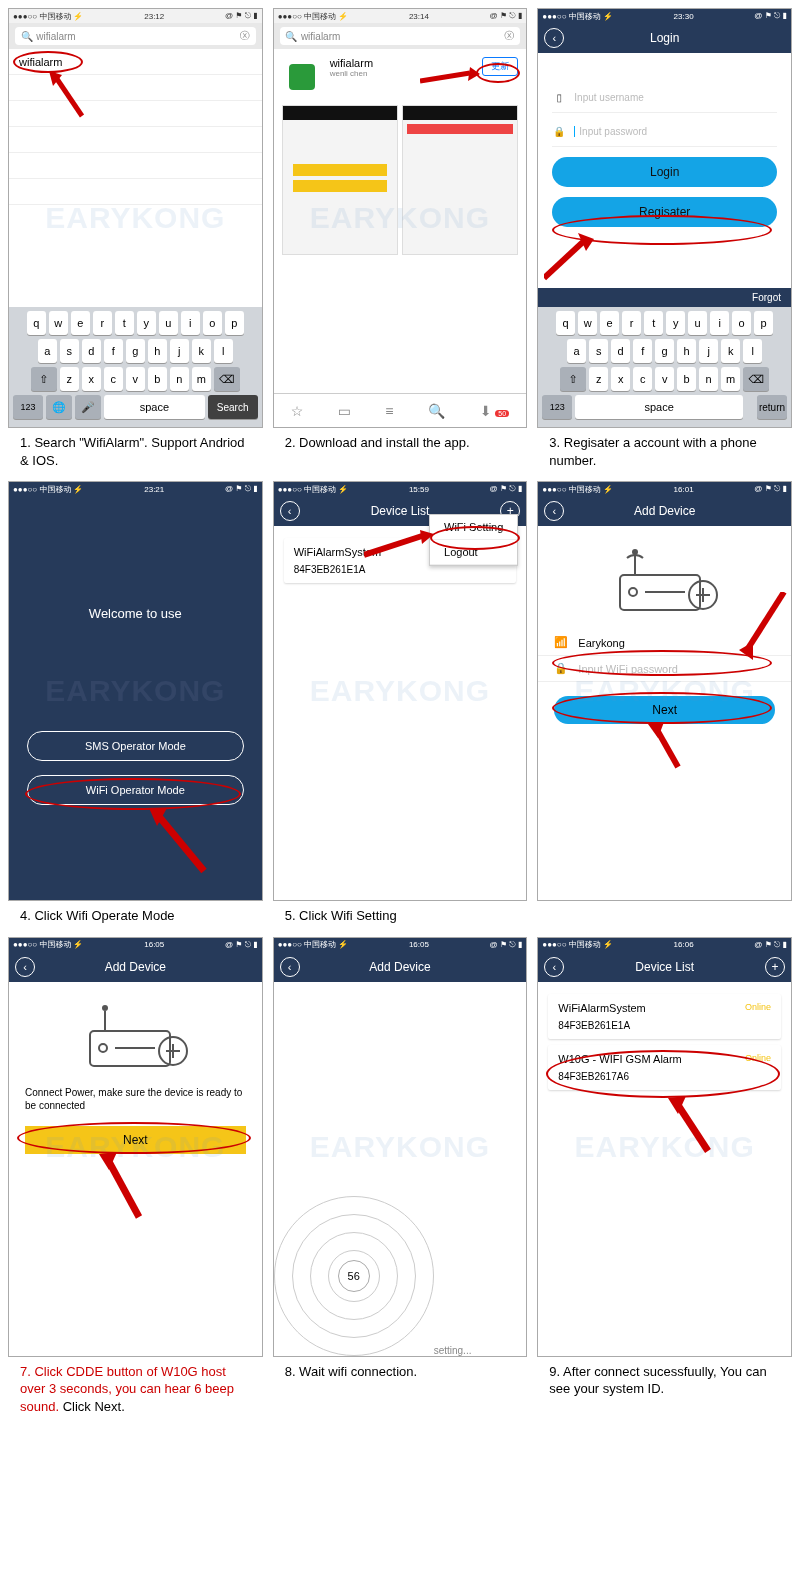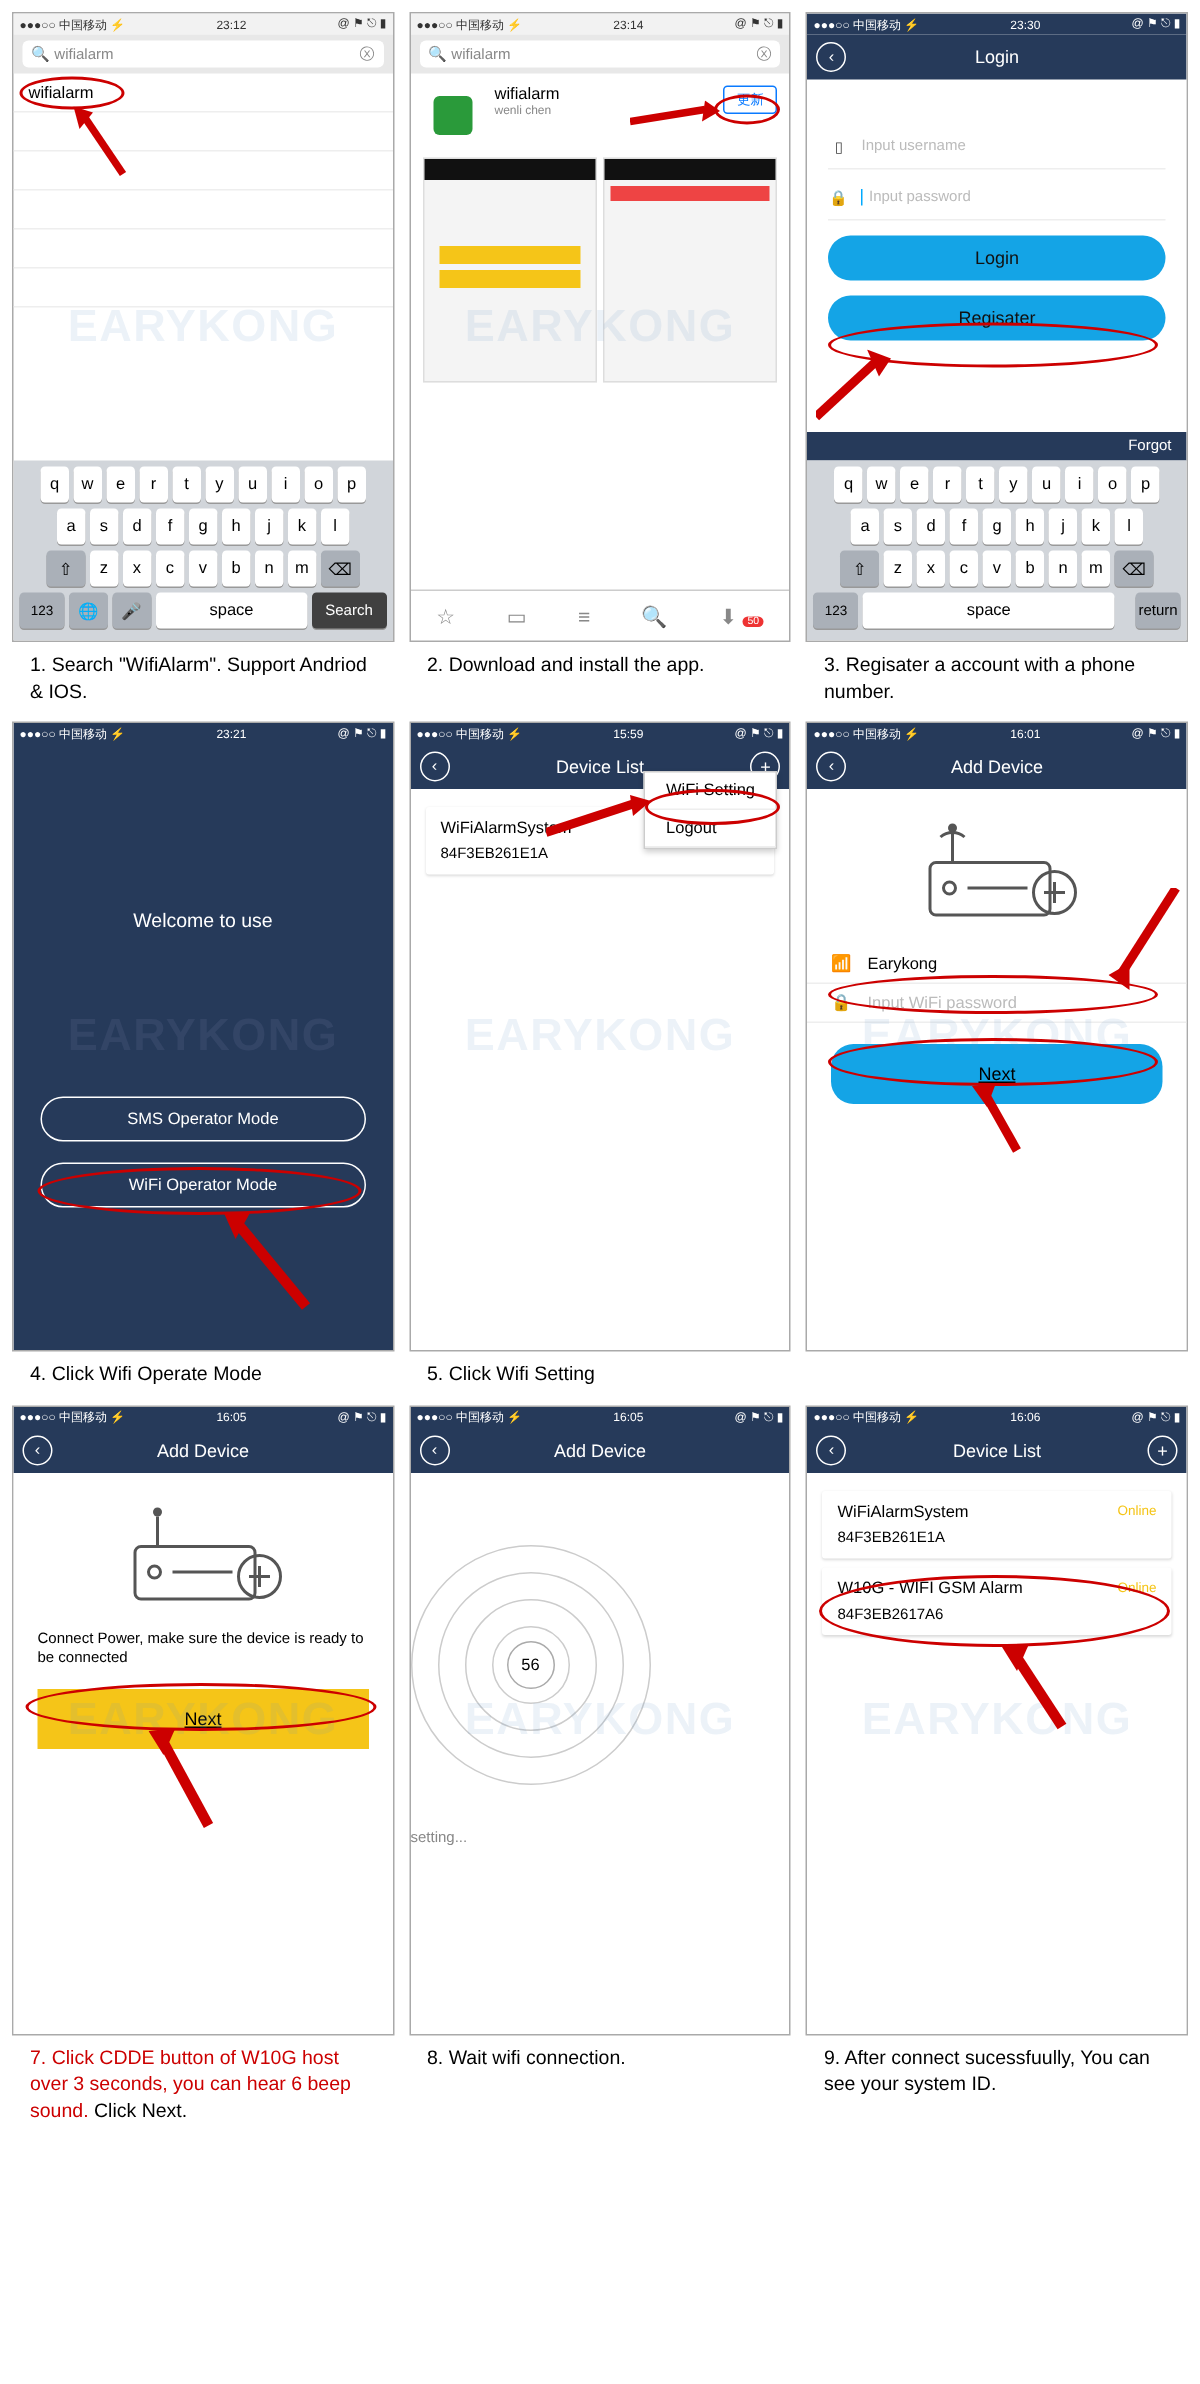--- a/index.html
+++ b/index.html
@@ -71,26 +71,26 @@
   .dl-stat { position: absolute; right: 10px; top: 8px; font-size: 9px; color: #f5c518; }
   .popup { position: absolute; right: 8px; top: 32px; background: #fff; border: 1px solid #ccc; box-shadow: 0 2px 4px rgba(0,0,0,.2); font-size: 11px; }
   .popup-item { padding: 6px 14px; border-bottom: 1px solid #eee; }
 
   
   .ad-body { flex: 1; background: #fff; padding: 10px 0; text-align: center; }
   .router { width: 120px; height: 80px; margin: 4px auto 10px; position: relative; }
   .router svg { width: 100%; height: 100%; }
   .ad-row { display: flex; align-items: center; gap: 8px; padding: 6px 16px; font-size: 11px; border-bottom: 1px solid #eee; text-align: left; }
   .ad-row .ico { width: 16px; }
-  .btn-next { margin: 14px 16px; height: 40px; background: #14a4e6; border-radius: 15px; display: flex; align-items: center; justify-content: center; font-size: 12px; text-decoration: underline; }
+  .btn-next { margin: 14px 16px; height: 28px; background: #14a4e6; border-radius: 15px; display: flex; align-items: center; justify-content: center; font-size: 12px; }
   .btn-next.yellow { background: #f5c518; border-radius: 0; }
   .ad-msg { font-size: 10px; text-align: left; padding: 0 16px; line-height: 1.3; }
 
   
-  .radar { flex: 1; display: flex; flex-direction: column; align-items: flex-start; padding-top: 48px; }
+  .radar { flex: 1; display: flex; flex-direction: row; align-items: flex-end; padding-top: 48px; }
   .circles { width: 160px; height: 160px; position: relative; }
   .circ { position: absolute; border: 1px solid #ccc; border-radius: 50%; }
   .c1 { inset: 0; } .c2 { inset: 18px; } .c3 { inset: 36px; } .c4 { inset: 54px; }
   .c-center { position: absolute; inset: 64px; border: 1px solid #aaa; border-radius: 50%; display: flex; align-items: center; justify-content: center; font-size: 11px; }
   .setting { font-size: 10px; color: #888; margin-top: 30px; }
 
   .watermark { position: absolute; left: 50%; top: 50%; transform: translate(-50%,-50%); font-size: 30px; font-weight: bold; color: rgba(100,150,200,.12); pointer-events: none; letter-spacing: 1px; }
 </style>
 </head>
 <body>

